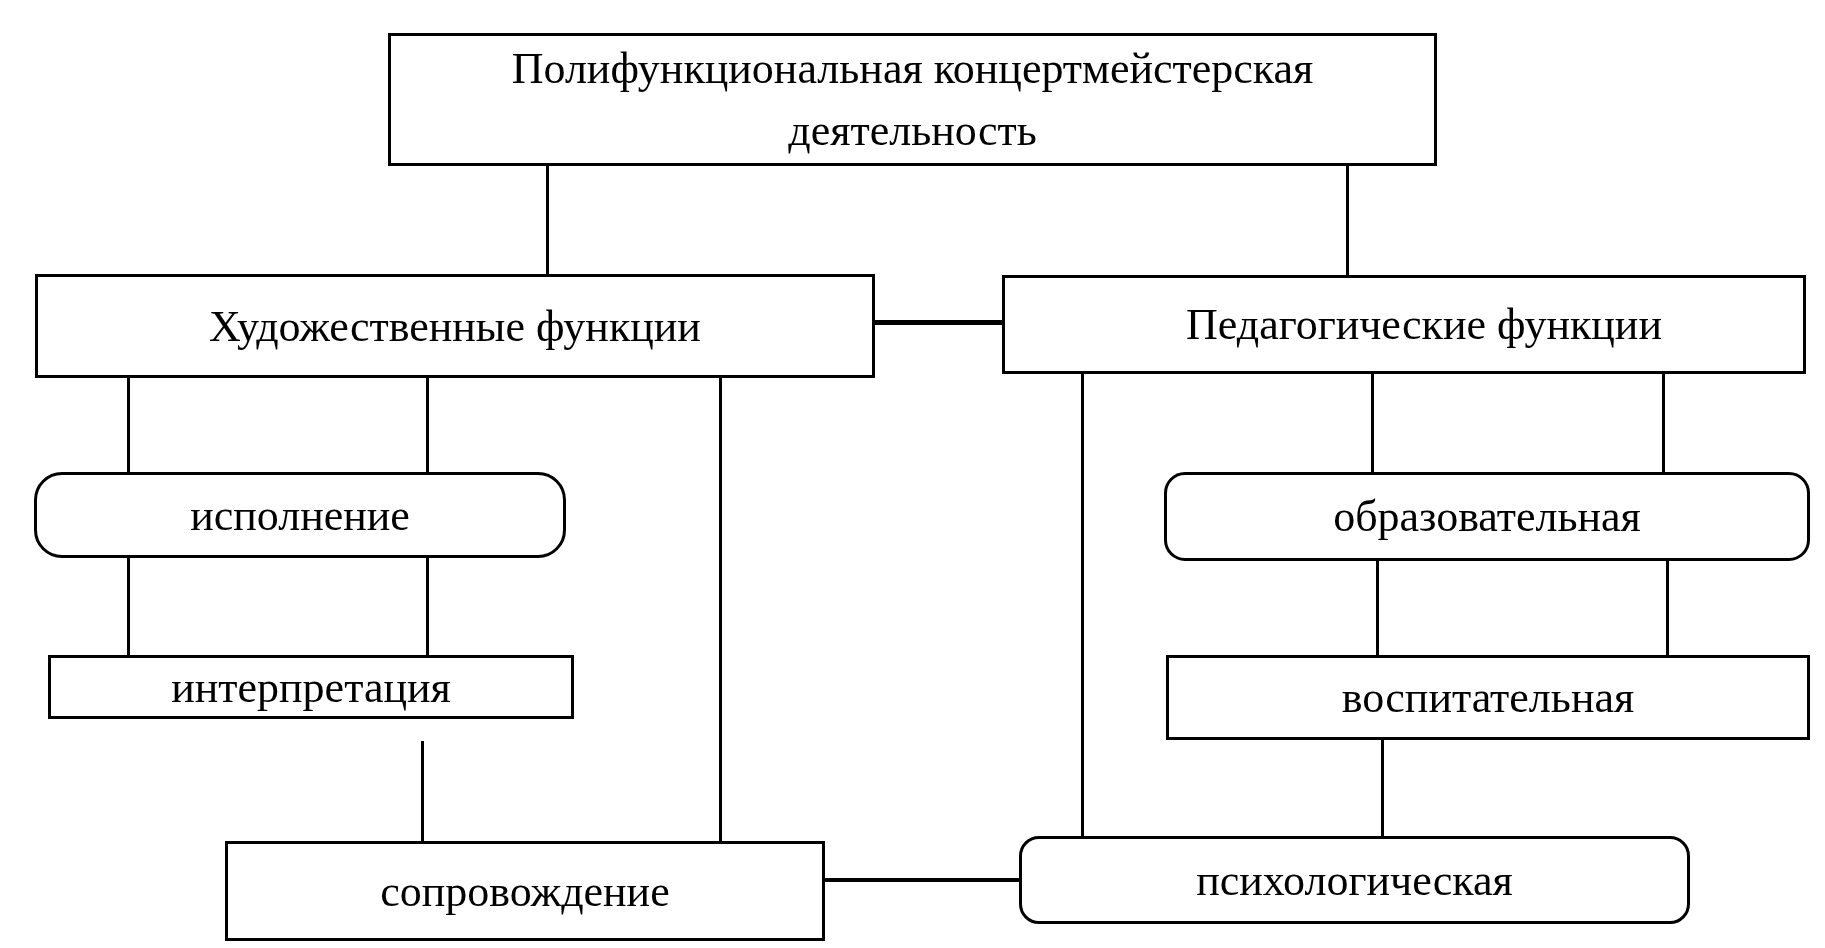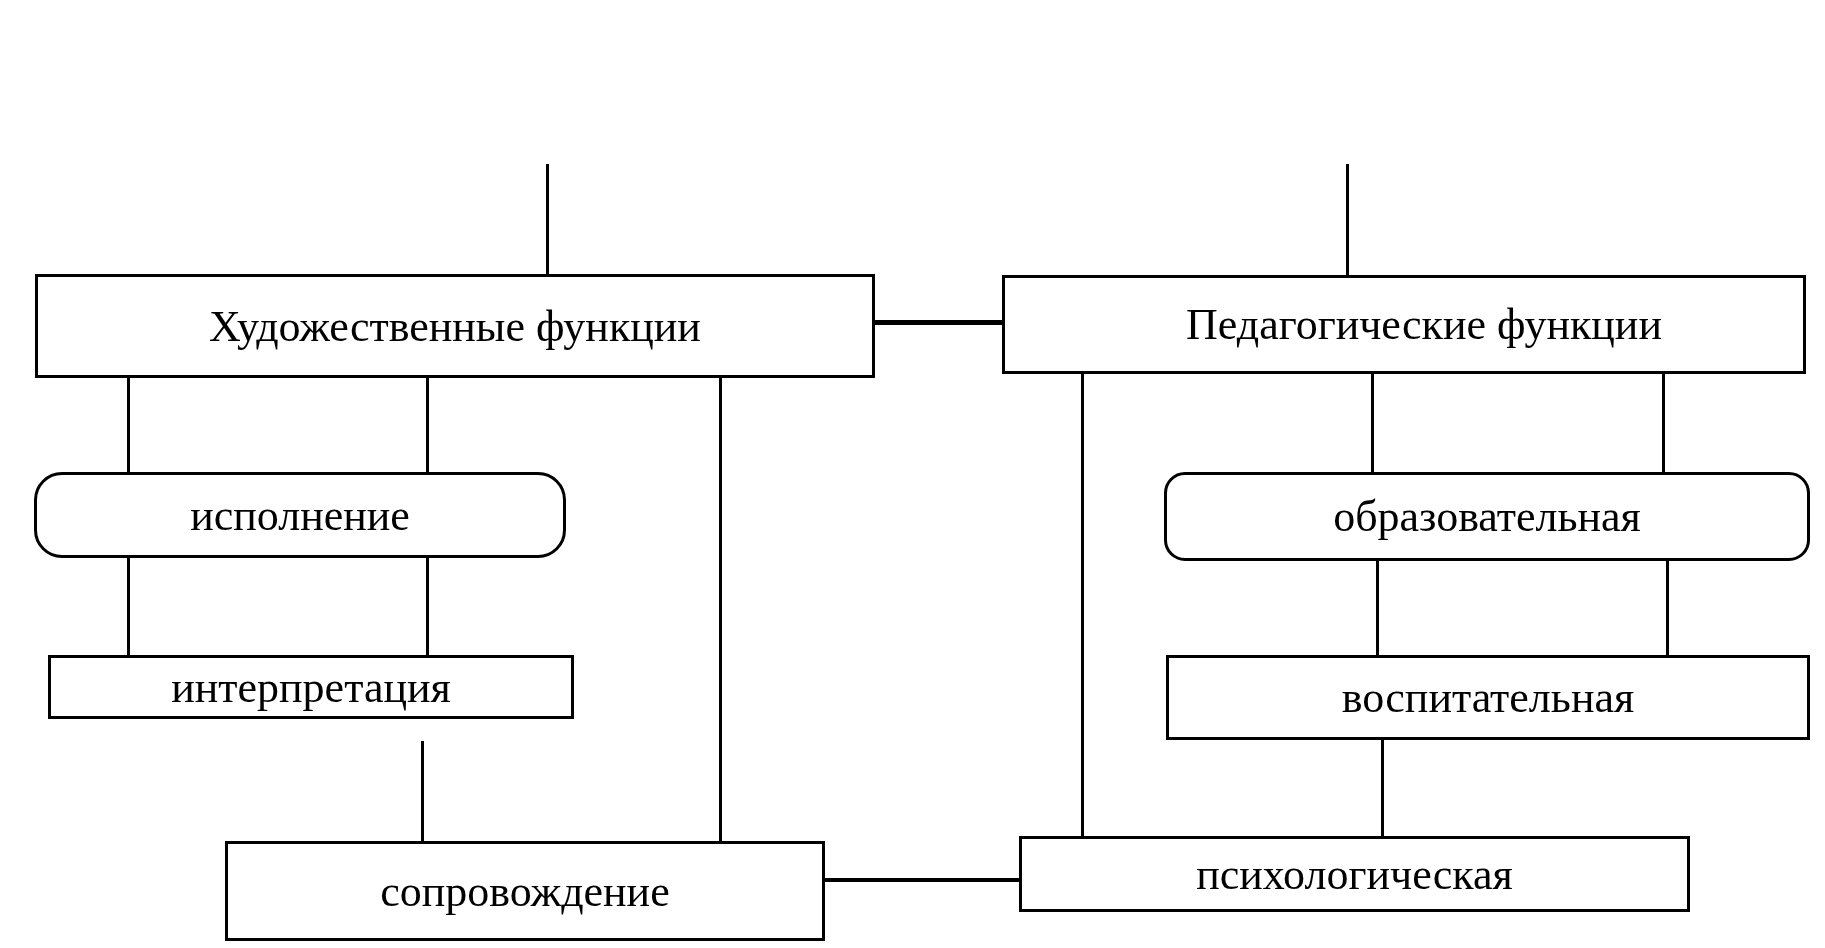--- a/index.html
+++ b/index.html
@@ -41,21 +41,21 @@
   
   .b-root { left: 388px; top: 33px;  width: 1049px; height: 133px; line-height: 62px; }
   .b-root span { max-width: 920px; }
   .b-art  { left: 35px;   top: 274px; width: 840px; height: 104px; }
   .b-ped  { left: 1002px; top: 275px; width: 804px; height: 99px; padding-left: 40px;  }
   .b-isp  { left: 34px;   top: 472px; width: 532px; height: 86px; border-radius: 28px;  }
   .b-int  { left: 48px;   top: 655px; width: 526px; height: 64px;  }
   .b-sop  { left: 225px;  top: 841px; width: 600px; height: 100px;  }
   .b-obr  { left: 1164px; top: 472px; width: 646px; height: 89px; border-radius: 21px;  }
   .b-vos  { left: 1166px; top: 655px; width: 644px; height: 85px;  }
-  .b-psi  { left: 1019px; top: 836px; width: 671px; height: 76px;  }
+  .b-psi  { left: 1019px; top: 836px; width: 671px; height: 88px; border-radius: 20px;  }
 
   
   .l-root-art { left: 546px;  top: 164px; width: 3px;   height: 112px; }
   .l-root-ped { left: 1346px; top: 164px; width: 3px;   height: 113px; }
   .l-art-ped  { left: 831px;  top: 320px; width: 172px; height: 5px;   }
   .l-art-isp1 { left: 127px;  top: 376px; width: 3px;   height: 98px;  }
   .l-art-isp2 { left: 426px;  top: 376px; width: 3px;   height: 98px;  }
   .l-art-sop  { left: 719px;  top: 376px; width: 3px;   height: 467px; }
   .l-isp-int1 { left: 127px;  top: 556px; width: 3px;   height: 101px; }
   .l-isp-int2 { left: 426px;  top: 556px; width: 3px;   height: 101px; }
@@ -83,20 +83,23 @@
   <div class="vl l-isp-int2"></div>
   <div class="vl l-int-sop"></div>
   <div class="vl l-ped-psi"></div>
   <div class="vl l-ped-obr1"></div>
   <div class="vl l-ped-obr2"></div>
   <div class="vl l-obr-vos1"></div>
   <div class="vl l-obr-vos2"></div>
   <div class="vl l-vos-psi"></div>
   <div class="hl l-sop-psi"></div>
 
+  <div class="box b-root">
+    <span>Полифункциональная концертмейстерская деятельность</span>
+  </div>
 
   <div class="box b-art">
     <span>Художественные функции</span>
   </div>
 
   <div class="box b-ped">
     <span>Педагогические функции</span>
   </div>
 
   <div class="box b-isp">

